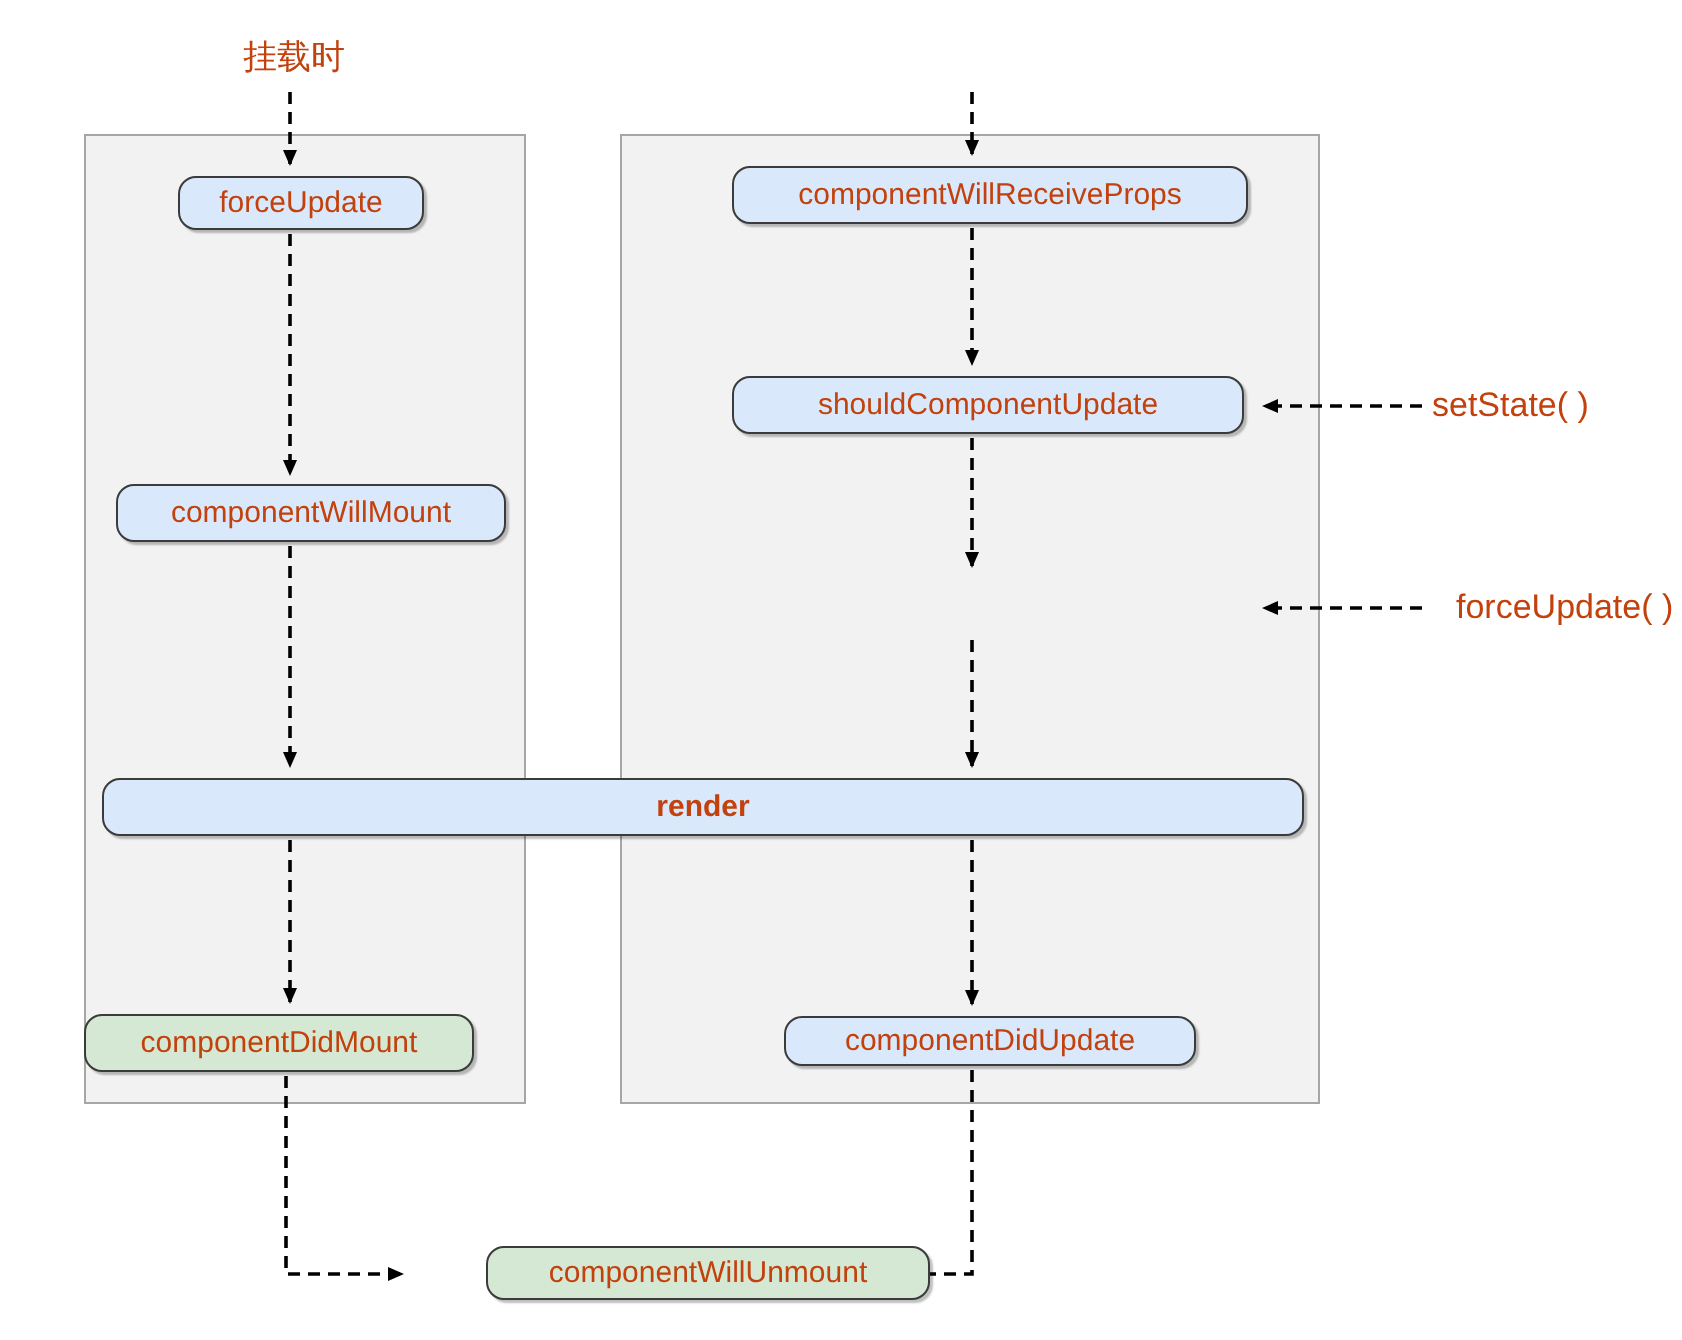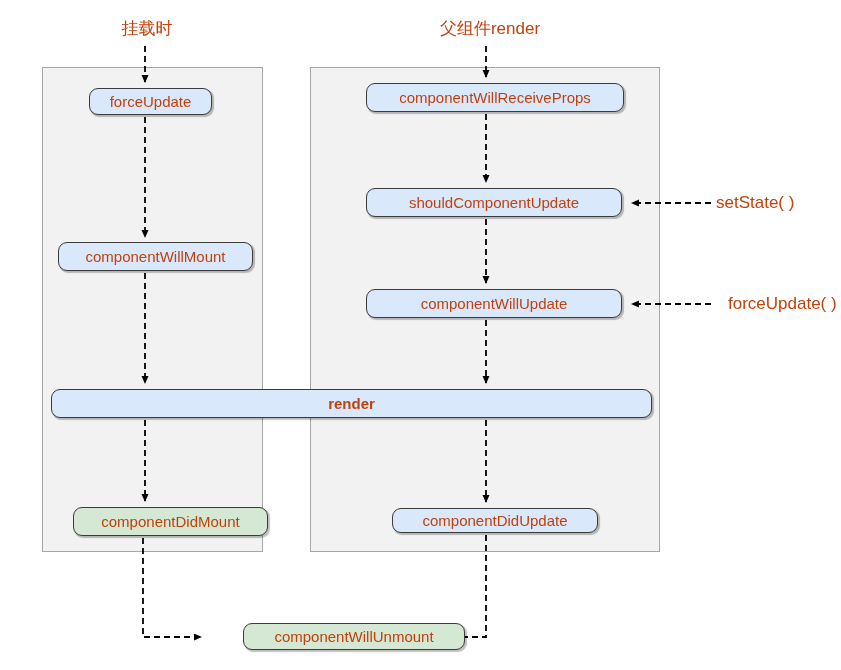--- a/index.html
+++ b/index.html
@@ -32,21 +32,21 @@
     z-index:3;
   }
   .node.green{background:var(--node-green-fill,#d5e8d4);}
   .node.bold{font-weight:bold;}
   #n-constructor{left:89px;top:88px;width:123px;height:27px;}
   #n-willmount{left:58px;top:242px;width:195px;height:29px;}
   #n-willreceiveprops{left:366px;top:83px;width:258px;height:29px;}
   #n-shouldupdate{left:366px;top:188px;width:256px;height:29px;}
   #n-willupdate{left:366px;top:289px;width:256px;height:29px;}
   #n-render{left:51px;top:389px;width:601px;height:29px;}
-  #n-didmount{left:73px;top:507px;width:195px;height:29px;}
+  #n-didmount{left:42px;top:507px;width:195px;height:29px;}
   #n-didupdate{left:392px;top:508px;width:206px;height:25px;}
   #n-willunmount{left:210px;top:623px;width:222px;height:27px;margin-left:33px;}
   .flow-label{
     position:absolute;
     font-size:17px;
     transform:translateX(-50%);
     white-space:nowrap;
     z-index:2;
   }
   #lbl-mount{left:147px;top:17px;}
@@ -69,21 +69,20 @@
 </style>
 </head>
 <body>
 
 <div id="stage">
 
   <div class="panel" id="panel-mount"></div>
   <div class="panel" id="panel-update"></div>
 
   <div class="flow-label" id="lbl-mount">挂载时</div>
-  <div class="flow-label" id="lbl-parent-render">父组件render</div>
 
   <div class="side-label" id="lbl-setstate">setState( )</div>
   <div class="side-label" id="lbl-forceupdate">forceUpdate( )</div>
 
   <svg id="connectors" width="841" height="670">
     <defs>
       <marker id="ah" markerUnits="userSpaceOnUse" markerWidth="10" markerHeight="10" refX="7" refY="3.5" orient="auto">
         <path d="M0,0 L8,3.5 L0,7 Z" fill="#000"></path>
       </marker>
     </defs>
@@ -99,19 +98,18 @@
     <path class="conn" d="M486,420 L486,502" marker-end="url(#ah)"></path>
     <path class="conn" d="M486,535 L486,637 L442,637" marker-end="url(#ah)"></path>
     <path class="conn" d="M711,203 L632,203" marker-end="url(#ah)"></path>
     <path class="conn" d="M711,304 L632,304" marker-end="url(#ah)"></path>
   </svg>
 
   <div class="node" id="n-constructor">forceUpdate</div>
   <div class="node" id="n-willmount">componentWillMount</div>
   <div class="node" id="n-willreceiveprops">componentWillReceiveProps</div>
   <div class="node" id="n-shouldupdate">shouldComponentUpdate</div>
-  <div class="node" id="n-willupdate">componentWillUpdate</div>
   <div class="node bold" id="n-render">render</div>
   <div class="node green" id="n-didmount">componentDidMount</div>
   <div class="node" id="n-didupdate">componentDidUpdate</div>
   <div class="node green" id="n-willunmount">componentWillUnmount</div>
 
 </div>
 
 </body></html>

